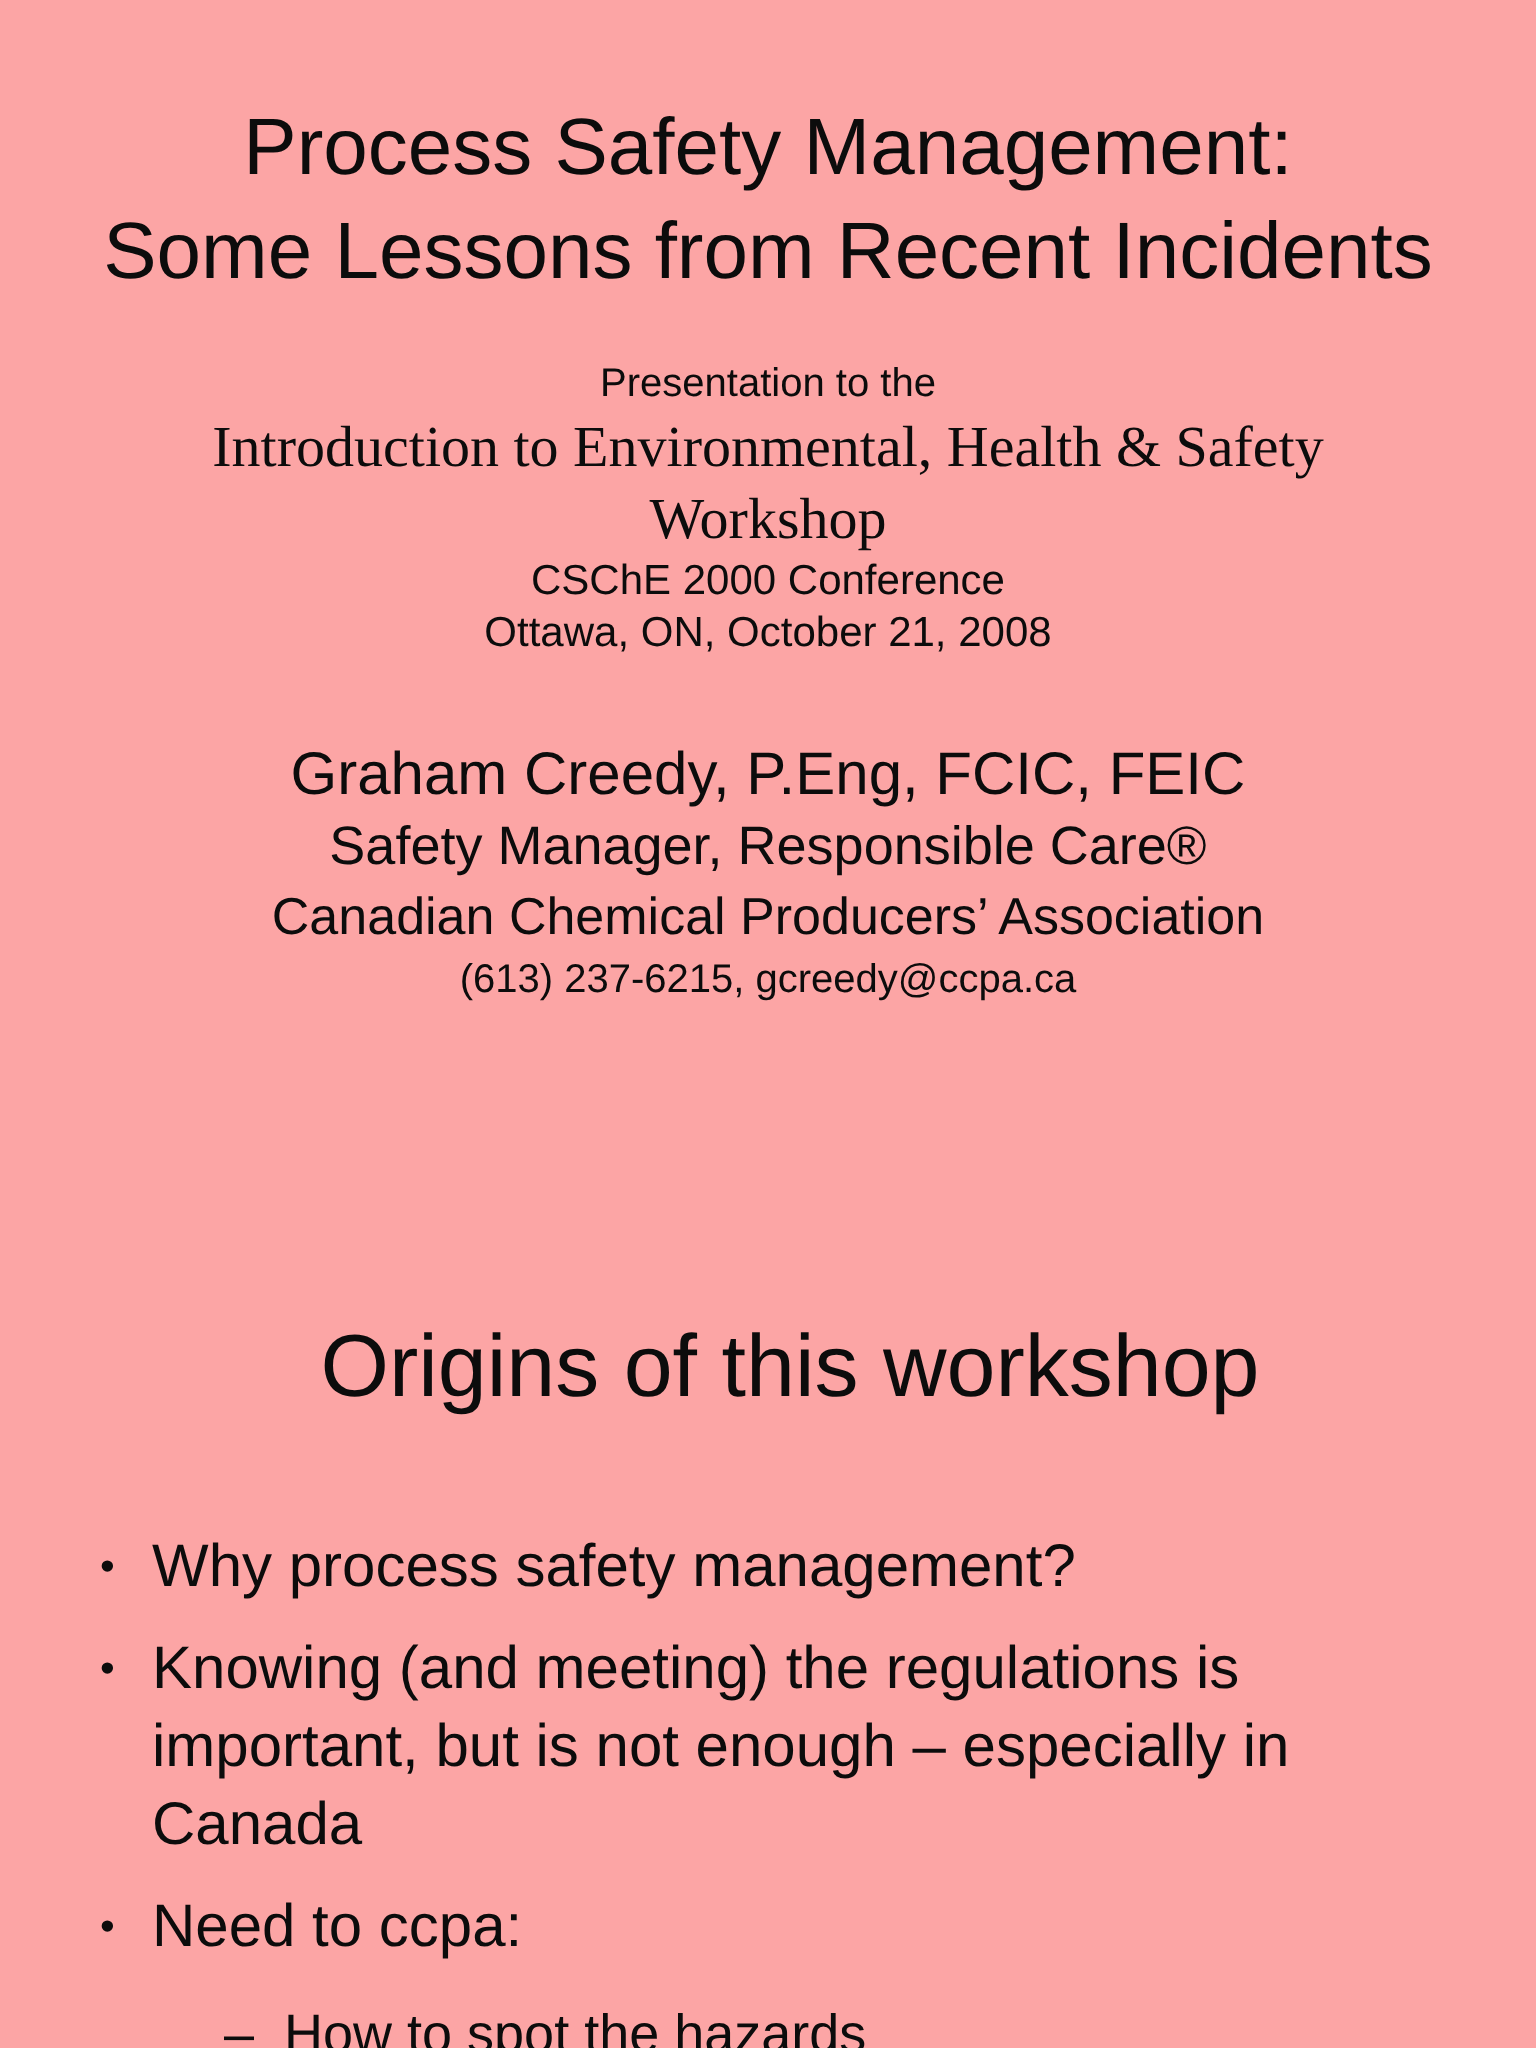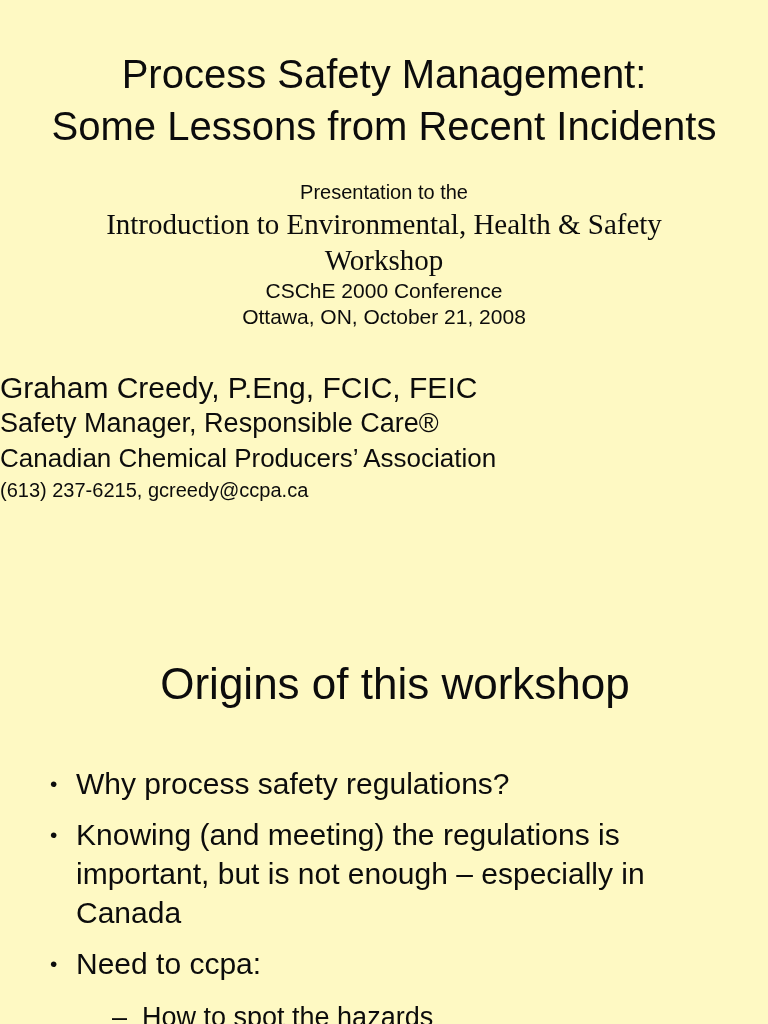--- a/index.html
+++ b/index.html
@@ -1,19 +1,19 @@
 <!DOCTYPE html>
 <html><head>
 <meta charset="utf-8">
 <style>
   html, body { margin:0; padding:0; background:#ffffff; }
   .page {
     position:relative;
     width:768px; height:1024px;
-    background:#fef9c3;
+    background:#fca5a5;
     overflow:hidden;
     font-family:"Liberation Sans","DejaVu Sans",sans-serif;
     color:#0c0c0c;
     -webkit-font-smoothing:antialiased;
   }
   .slide { width:100%; }
   .slide-1 { height:560px; }
 
   .title-1 {
     margin:48px 8px 0;
@@ -23,21 +23,21 @@
     font-weight:400;
   }
   .title-1 .tline { display:block; }
 
   .subtitle-block { margin-top:26px; text-align:center; }
   .sub-small   { font-size:20px; line-height:28px; }
   .sub-big     { font-size:29px; line-height:36px; }
   .sub-big .tline { display:block;font-family:Liberation Serif, serif; }
   .sub-conf    { font-size:21px; line-height:26px; }
 
-  .author-block { margin-top:40px; }
+  .author-block { margin-top:40px; text-align:center; }
   .author-name    { font-size:30px; line-height:36px; }
   .author-role    { font-size:27px; line-height:35px; }
   .author-org     { font-size:26px; line-height:35px; }
   .author-contact { font-size:20px; line-height:28px; }
 
   .title-2 {
     margin:48px 0 0;
     text-align:center;
     font-size:44px;
     line-height:56px;
@@ -103,21 +103,21 @@
     </div>
   </section>
 
   <section class="slide slide-2">
     <h2 class="title-2">Origins of this workshop</h2>
 
     <div class="bullet-list">
 
       <div class="bullet-item">
         <span class="bullet-marker">•</span>
-        <span class="bullet-text">Why process safety regulations?</span>
+        <span class="bullet-text">Why process safety management?</span>
       </div>
 
       <div class="bullet-item">
         <span class="bullet-marker">•</span>
         <span class="bullet-text">Knowing (and meeting) the regulations is important, but is not enough – especially in Canada</span>
       </div>
 
       <div class="bullet-item">
         <span class="bullet-marker">•</span>
         <span class="bullet-text">Need to ccpa:</span>

